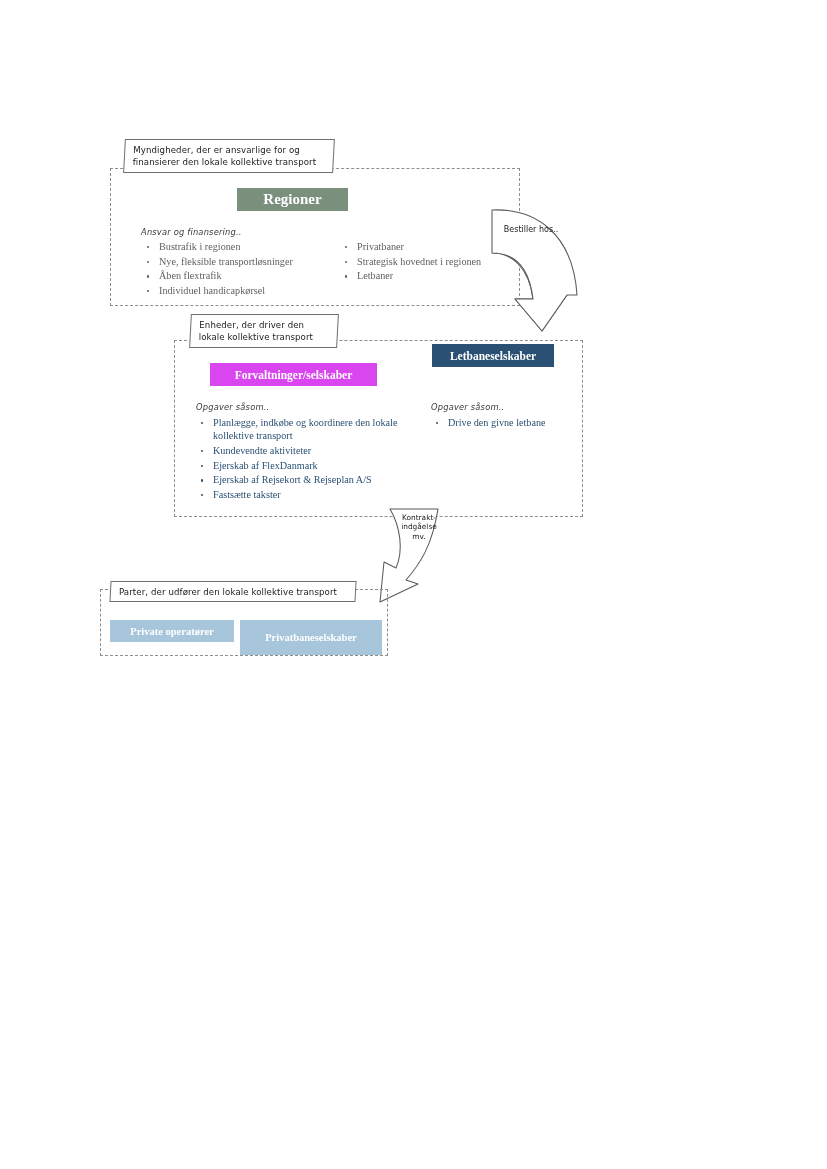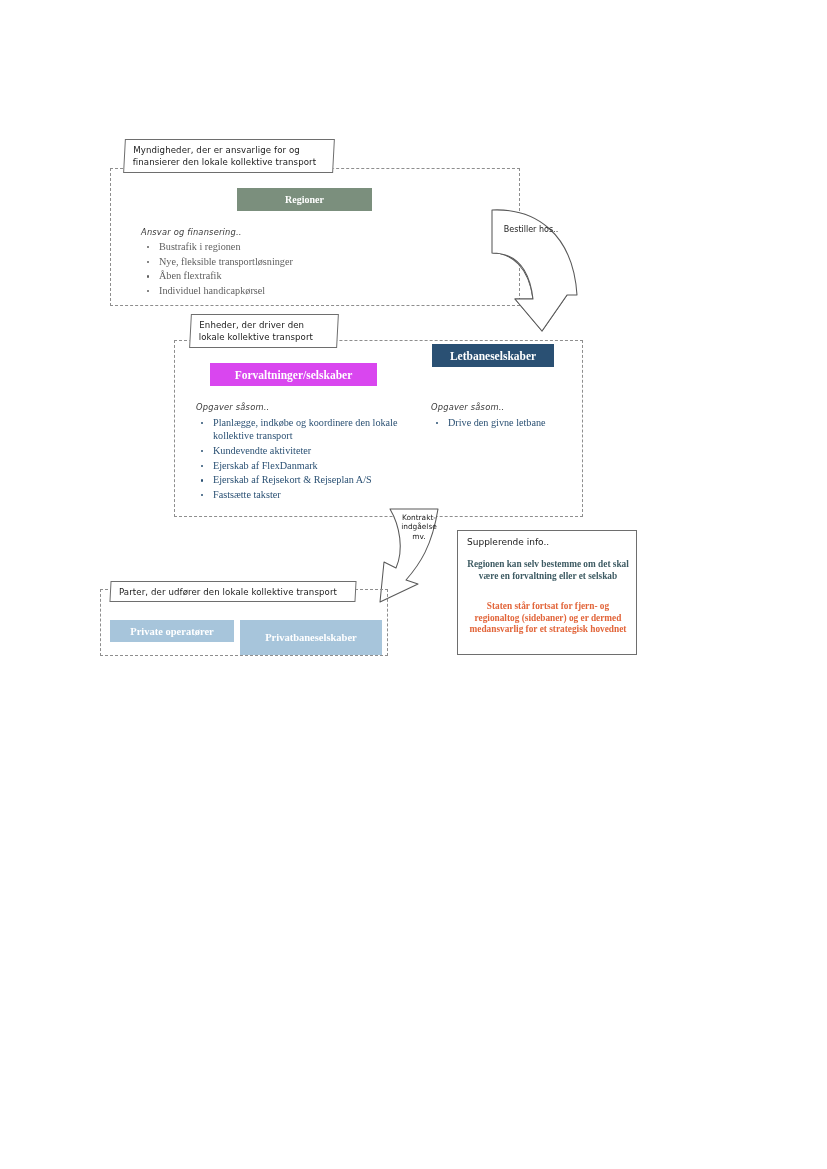--- a/index.html
+++ b/index.html
@@ -21,21 +21,21 @@
        transform:skewX(-3deg);}
   .tag span{display:block;transform:skewX(3deg);}
   #tag-authorities{left:124px;top:139px;width:210px;height:34px;}
   #tag-units{left:190px;top:314px;width:148px;height:34px;}
   #tag-executors{left:110px;top:581px;width:246px;height:21px;padding-top:4px;}
 
   
   .chip{position:absolute;display:flex;align-items:center;justify-content:center;
         color:#ffffff;font-weight:bold;font-family:"Liberation Serif",serif;
         text-align:center;box-sizing:border-box;}
-  #chip-regioner{left:237px;top:188px;width:135px;height:23px;background:#7b8f7d;font-size:10px;}
+  #chip-regioner{left:237px;top:188px;width:111px;height:23px;background:#7b8f7d;font-size:15px;}
   #chip-forvaltninger{left:210px;top:363px;width:167px;height:23px;background:#d946ef;font-size:11.5px;}
   #chip-letbane{left:432px;top:344px;width:122px;height:23px;background:#2a5073;font-size:11.5px;}
   #chip-private-operators{left:110px;top:620px;width:124px;height:22px;background:#a7c5db;font-size:10.5px;}
   #chip-private-rail{left:240px;top:620px;width:142px;height:35px;background:#a7c5db;font-size:10.5px;}
 
   
   .handlabel{position:absolute;font-family:"DejaVu Sans",sans-serif;font-size:8.3px;
              color:#3a3a3a;font-style:italic;letter-spacing:.2px;}
   #label-ansvar{left:141px;top:227px;}
   #label-opgaver-left{left:196px;top:402px;}
@@ -91,20 +91,25 @@
 
   <div class="handlabel" id="label-ansvar">Ansvar og finansering..</div>
 
   <ul class="blist gray" id="list-region-left">
     <li>Bustrafik i regionen</li>
     <li>Nye, fleksible transportløsninger</li>
     <li>Åben flextrafik</li>
     <li>Individuel handicapkørsel</li>
   </ul>
 
+  <ul class="blist gray" id="list-region-right">
+    <li>Privatbaner</li>
+    <li>Strategisk hovednet i regionen</li>
+    <li>Letbaner</li>
+  </ul>
 
   <svg class="arrowsvg" id="arrow-order" width="100" height="135" viewBox="0 0 100 135">
     <path class="arrowpath" d="M4,8 L4,50 C22,50 40,64 44,96 L26,96 L53,128 L78,92 L60,92
              C56,44 38,10 4,8 Z
              M4,8 C44,6 80,28 86,90" fill="#ffffff"></path>
     <path class="arrowpath" fill="#ffffff" d="M3,7 C46,5 84,30 88,92 L78,92 L53,128 L26,96 L44,96
              C40,62 24,50 3,50 Z"></path>
   </svg>
   <div class="arrowlabel" id="arrowlabel-order">Bestiller hos..</div>
 
@@ -145,19 +150,14 @@
 
   <div class="group" id="group-executors"></div>
 
   <div class="tag" id="tag-executors">
     <span>Parter, der udfører den lokale kollektive transport</span>
   </div>
 
   <div class="chip" id="chip-private-operators">Private operatører</div>
   <div class="chip" id="chip-private-rail">Privatbaneselskaber</div>
 
-  <div id="box-supplerende">
-    <div id="supp-title">Supplerende info..</div>
-    <div class="supp-para" id="supp-p1">Regionen kan selv bestemme om det skal være en forvaltning eller et selskab</div>
-    <div class="supp-para" id="supp-p2">Staten står fortsat for fjern- og regionaltog (sidebaner) og er dermed medansvarlig for et strategisk hovednet</div>
-  </div>
 
 </div>
 
 </body></html>

